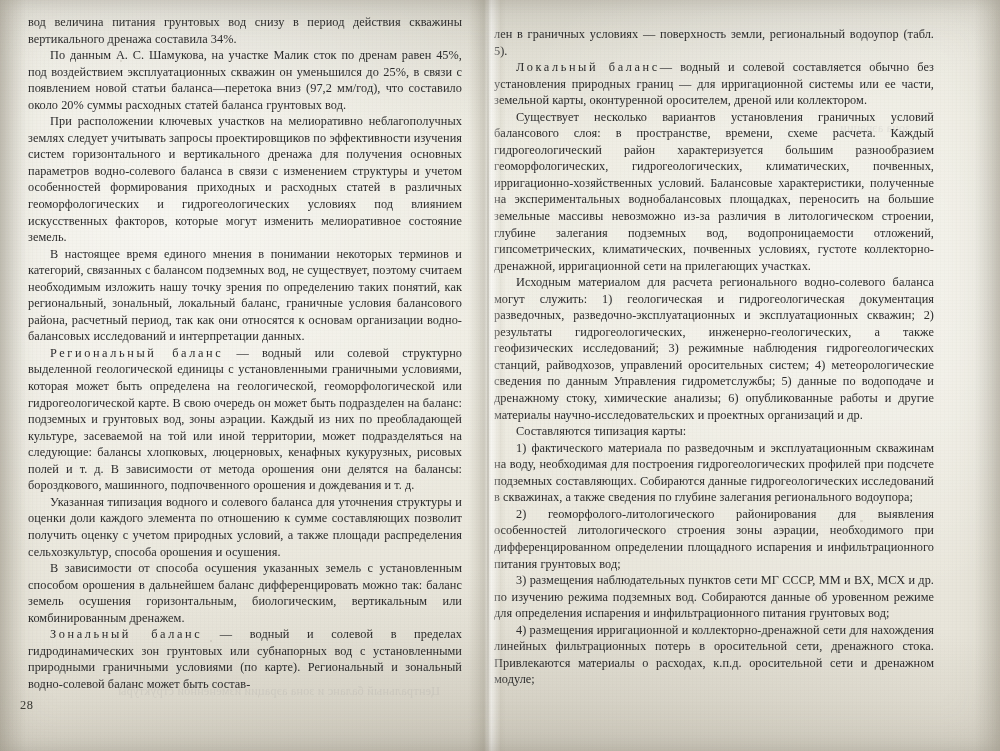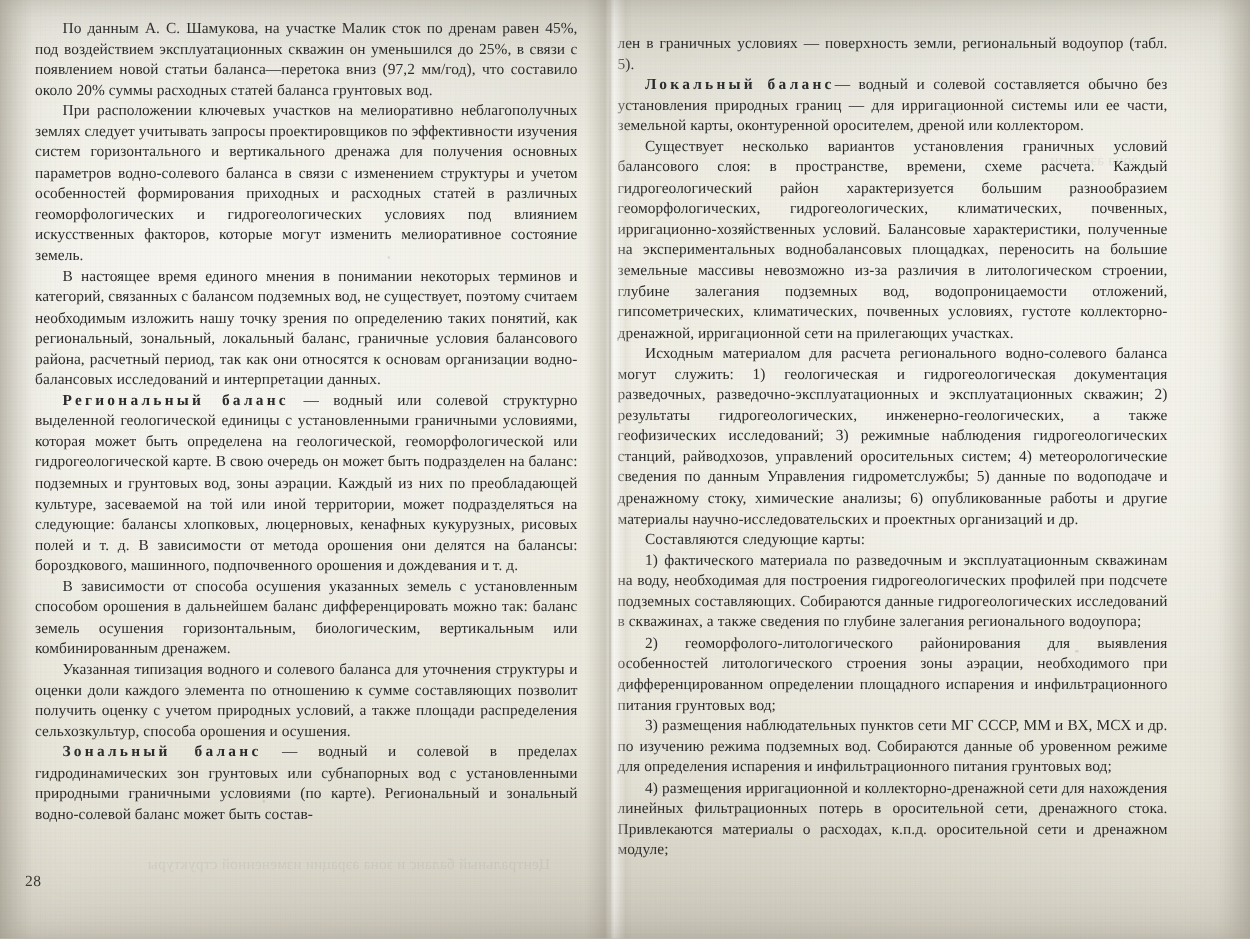--- a/index.html
+++ b/index.html
@@ -125,21 +125,21 @@
   .column p {
     margin: 0;
     text-indent: 22px;
     text-align: justify;
   }
   .column p.cont { text-indent: 0; }
 
   
   .term {
     letter-spacing: 2.6px;
-    font-weight: 700;
+    font-weight: 400;
   }
 
   
   .folio {
     position: absolute;
     color: #34342f;
     font-size: 12.4px;
     font-family: "Liberation Serif", serif;
     letter-spacing: 0.5px;
   }
@@ -159,46 +159,47 @@
 <div class="scan">
 
   <div class="paper-base"></div>
 
   <div class="bleed" style="left:60px; top:683px; width:380px;">Центральный баланс и зона аэрации измененной структуры</div>
   <div class="bleed" style="left:610px; top:120px; width:300px;">зона аэрации</div>
 
   <div class="page page-left">
     <div class="column col-left">
 
+      <p class="cont">вод величина питания грунтовых вод снизу в период  действия скважины вертикального дренажа составила 34%.</p>
       <p>По данным А. С. Шамукова, на участке Малик сток по дренам равен 45%, под воздействием  эксплуатационных скважин он уменьшился до 25%, в связи с появлением новой статьи баланса—перетока вниз (97,2 мм/год),  что составило  около  20% суммы расходных статей баланса грунтовых вод.</p>
       <p>При расположении ключевых участков на мелиоративно неблагополучных землях следует учитывать запросы проектировщиков по эффективности изучения систем горизонтального и вертикального дренажа для получения основных параметров водно-солевого баланса в связи с изменением структуры и учетом особенностей формирования приходных и расходных статей в различных геоморфологических и гидрогеологических условиях под влиянием искусственных факторов, которые могут изменить мелиоративное состояние земель.</p>
       <p>В настоящее время единого мнения в понимании  некоторых терминов и категорий, связанных с балансом подземных вод, не существует, поэтому считаем необходимым изложить нашу точку зрения  по  определению  таких  понятий,  как  региональный, зональный,  локальный баланс,  граничные  условия балансового района, расчетный  период,  так как  они относятся  к основам организации  водно-балансовых  исследований  и  интерпретации данных.</p>
 
       <p><span class="term">Региональный  баланс</span><span> — водный или солевой структурно выделенной геологической единицы  с установленными граничными условиями, которая может быть определена на геологической, геоморфологической или гидрогеологической карте. В свою очередь он может быть подразделен на баланс: подземных и грунтовых вод, зоны аэрации. Каждый из них по преобладающей культуре, засеваемой на той или иной территории, может подразделяться на следующие: балансы хлопковых, люцерновых, кенафных кукурузных, рисовых полей и т. д. В зависимости от метода орошения они делятся на балансы: бороздкового, машинного, подпочвенного орошения и дождевания и т. д.</span></p>
 
+      <p>Указанная типизация водного и солевого баланса для уточнения структуры и оценки доли каждого элемента по отношению к сумме составляющих позволит получить оценку с учетом природных условий, а также площади распределения сельхозкультур, способа орошения и осушения.</p>
       <p>В зависимости от способа осушения указанных земель с установленным способом орошения в дальнейшем баланс дифференцировать можно так: баланс земель осушения горизонтальным, биологическим, вертикальным или комбинированным дренажем.</p>
-      <p>Указанная типизация водного и солевого баланса для уточнения структуры и оценки доли каждого элемента по отношению к сумме составляющих позволит получить оценку с учетом природных условий, а также площади распределения сельхозкультур, способа орошения и осушения.</p>
 
       <p><span class="term">Зональный  баланс</span><span> — водный и солевой в пределах гидродинамических зон грунтовых или субнапорных вод с установленными природными граничными условиями (по карте). Региональный и зональный водно-солевой баланс может быть состав-</span></p>
 
     </div>
 
     <div class="folio folio-left">28</div>
   </div>
 
   <div class="page page-right">
     <div class="column col-right">
 
       <p class="cont">лен в граничных условиях — поверхность земли, региональный водоупор (табл. 5).</p>
 
       <p><span class="term">Локальный  баланс</span><span>— водный  и  солевой  составляется обычно без установления природных границ — для ирригационной системы или ее части, земельной карты, оконтуренной оросителем, дреной или коллектором.</span></p>
 
       <p>Существует несколько вариантов установления граничных условий балансового слоя: в пространстве, времени, схеме расчета. Каждый гидрогеологический район характеризуется большим разнообразием геоморфологических, гидрогеологических, климатических, почвенных, ирригационно-хозяйственных  условий.  Балансовые характеристики, полученные на экспериментальных воднобалансовых площадках, переносить на большие земельные массивы невозможно из-за различия в литологическом строении, глубине залегания подземных вод, водопроницаемости отложений, гипсометрических, климатических, почвенных условиях, густоте коллекторно-дренажной, ирригационной сети на прилегающих участках.</p>
       <p>Исходным материалом для расчета регионального водно-солевого баланса могут служить: 1) геологическая и гидрогеологическая документация разведочных, разведочно-эксплуатационных и эксплуатационных скважин; 2) результаты гидрогеологических, инженерно-геологических, а также геофизических исследований; 3) режимные наблюдения гидрогеологических станций, райводхозов, управлений оросительных систем; 4) метеорологические сведения по данным Управления гидрометслужбы; 5) данные по водоподаче и дренажному стоку, химические анализы; 6) опубликованные работы и другие материалы научно-исследовательских и проектных организаций и др.</p>
-      <p>Составляются следующие карты:</p>
+      <p>Составляются типизация карты:</p>
       <p>1) фактического материала по разведочным и эксплуатационным скважинам на воду, необходимая для построения гидрогеологических профилей при подсчете подземных составляющих. Собираются данные гидрогеологических исследований в скважинах, а также сведения по глубине залегания регионального водоупора;</p>
       <p>2) геоморфолого-литологического районирования для выявления особенностей литологического строения зоны аэрации, необходимого при дифференцированном определении площадного испарения и инфильтрационного питания грунтовых вод;</p>
       <p>3) размещения наблюдательных пунктов сети МГ СССР, ММ и ВХ, МСХ и др. по изучению режима подземных вод. Собираются данные об уровенном режиме для определения испарения и инфильтрационного питания грунтовых вод;</p>
       <p>4) размещения ирригационной и коллекторно-дренажной сети для нахождения линейных фильтрационных потерь в оросительной сети, дренажного стока. Привлекаются материалы о расходах, к.п.д. оросительной сети и дренажном модуле;</p>
 
     </div>
 
   </div>
 
   <div class="gutter"></div>

